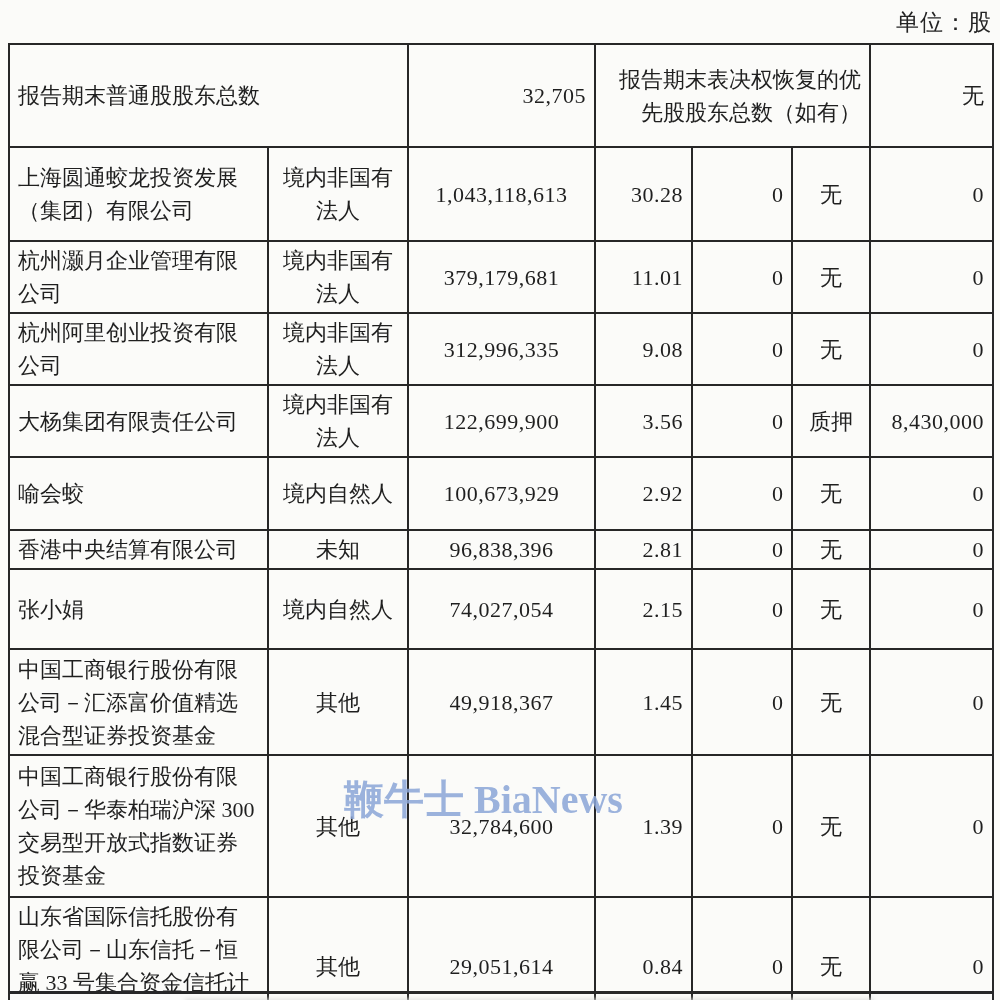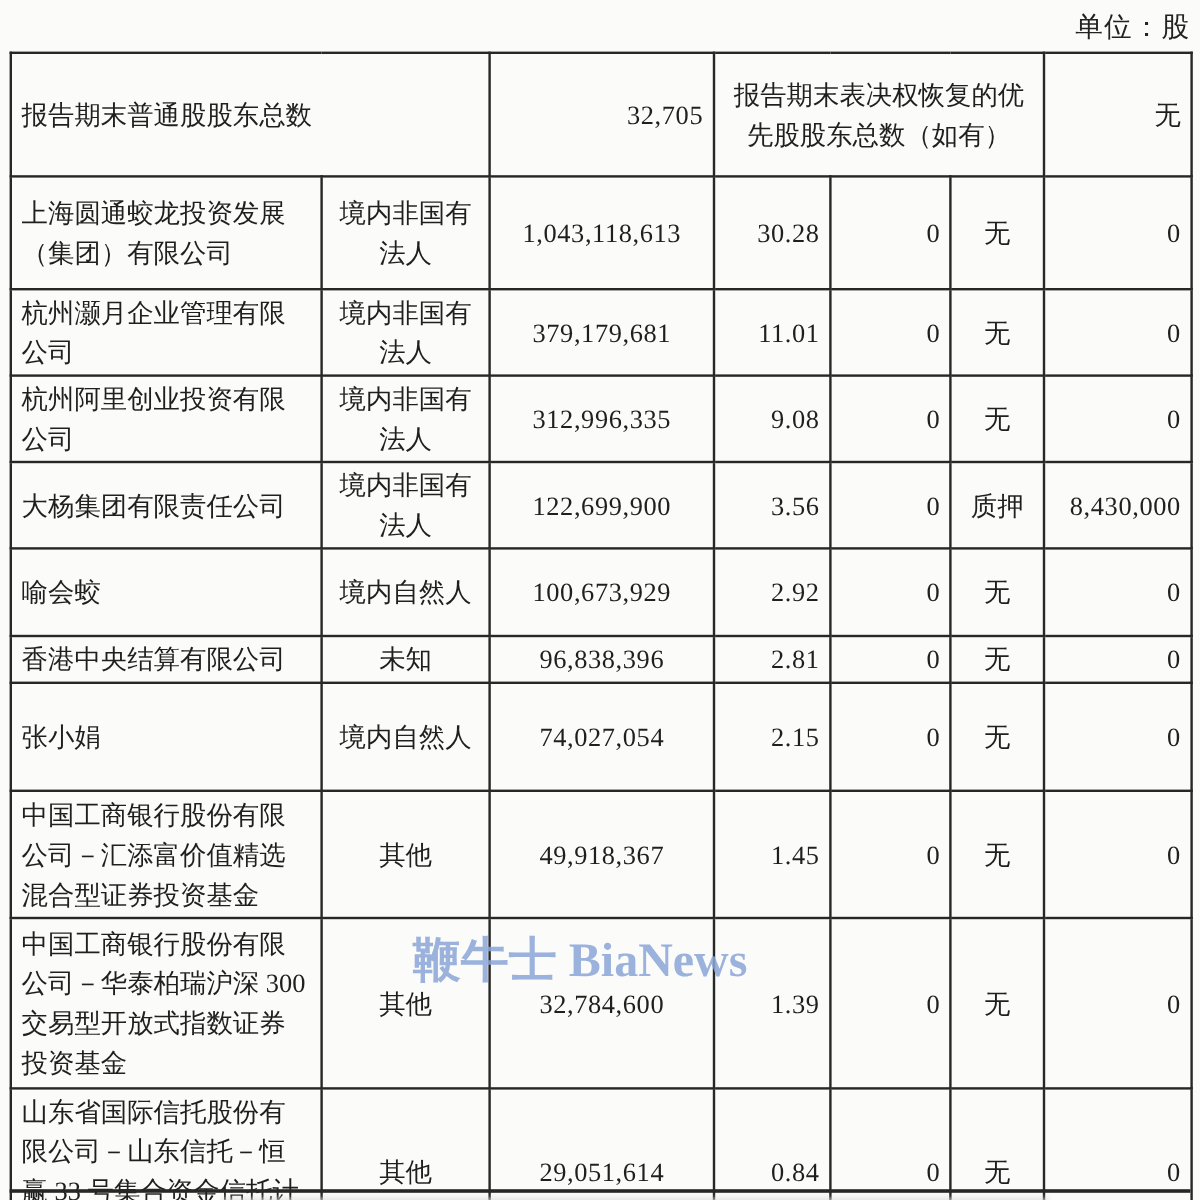--- a/index.html
+++ b/index.html
@@ -44,32 +44,32 @@
   td.c-nature { text-align: center; padding-left: 18px; padding-right: 18px; }
   td.c-shares { text-align: center; padding-right: 16px; font-size: 21px; letter-spacing: 0.5px; }
   td.c-pct    { text-align: right; font-size: 21px; letter-spacing: 0.5px; }
   td.c-z1     { text-align: right; padding-right: 24px; font-size: 21px; }
   td.c-status { text-align: center; }
   td.c-z2     { text-align: right; padding-right: 14px; font-size: 21px; letter-spacing: 0.5px; }
 
   
   td.h-ordinary  { text-align: left;  padding-left: 10px; margin-top: 48px; }
   td.h-ordval    { text-align: right; padding-right: 12px; font-size: 21px; letter-spacing: 0.5px; }
-  td.h-preferred { text-align: center;  padding-left: 17px; padding-right: 17px; line-height: 34px; }
+  td.h-preferred { text-align: right;  padding-left: 17px; padding-right: 17px; line-height: 34px; }
   td.h-prefval   { text-align: right; padding-right: 22px; }
 
   
   tr.rh  { height: 103px; }
   tr.r0  { height: 94px; }
   tr.r1  { height: 70px; }
   tr.r2  { height: 70px; border-radius: 12px; }
   tr.r3  { height: 69px; font-family: Liberation Serif, serif; }
   tr.r4  { height: 73px; }
   tr.r5  { height: 34px; }
-  tr.r6  { height: 90px; }
+  tr.r6  { height: 80px; }
   tr.r7  { height: 106px; }
   tr.r8  { height: 142px; padding-left: 36px; }
   tr.r9  { height: 137px; }
 
   .watermark {
     position: absolute;
     left: 344px;
     top: 772px;
     font-size: 40px;
     font-weight: bold;

